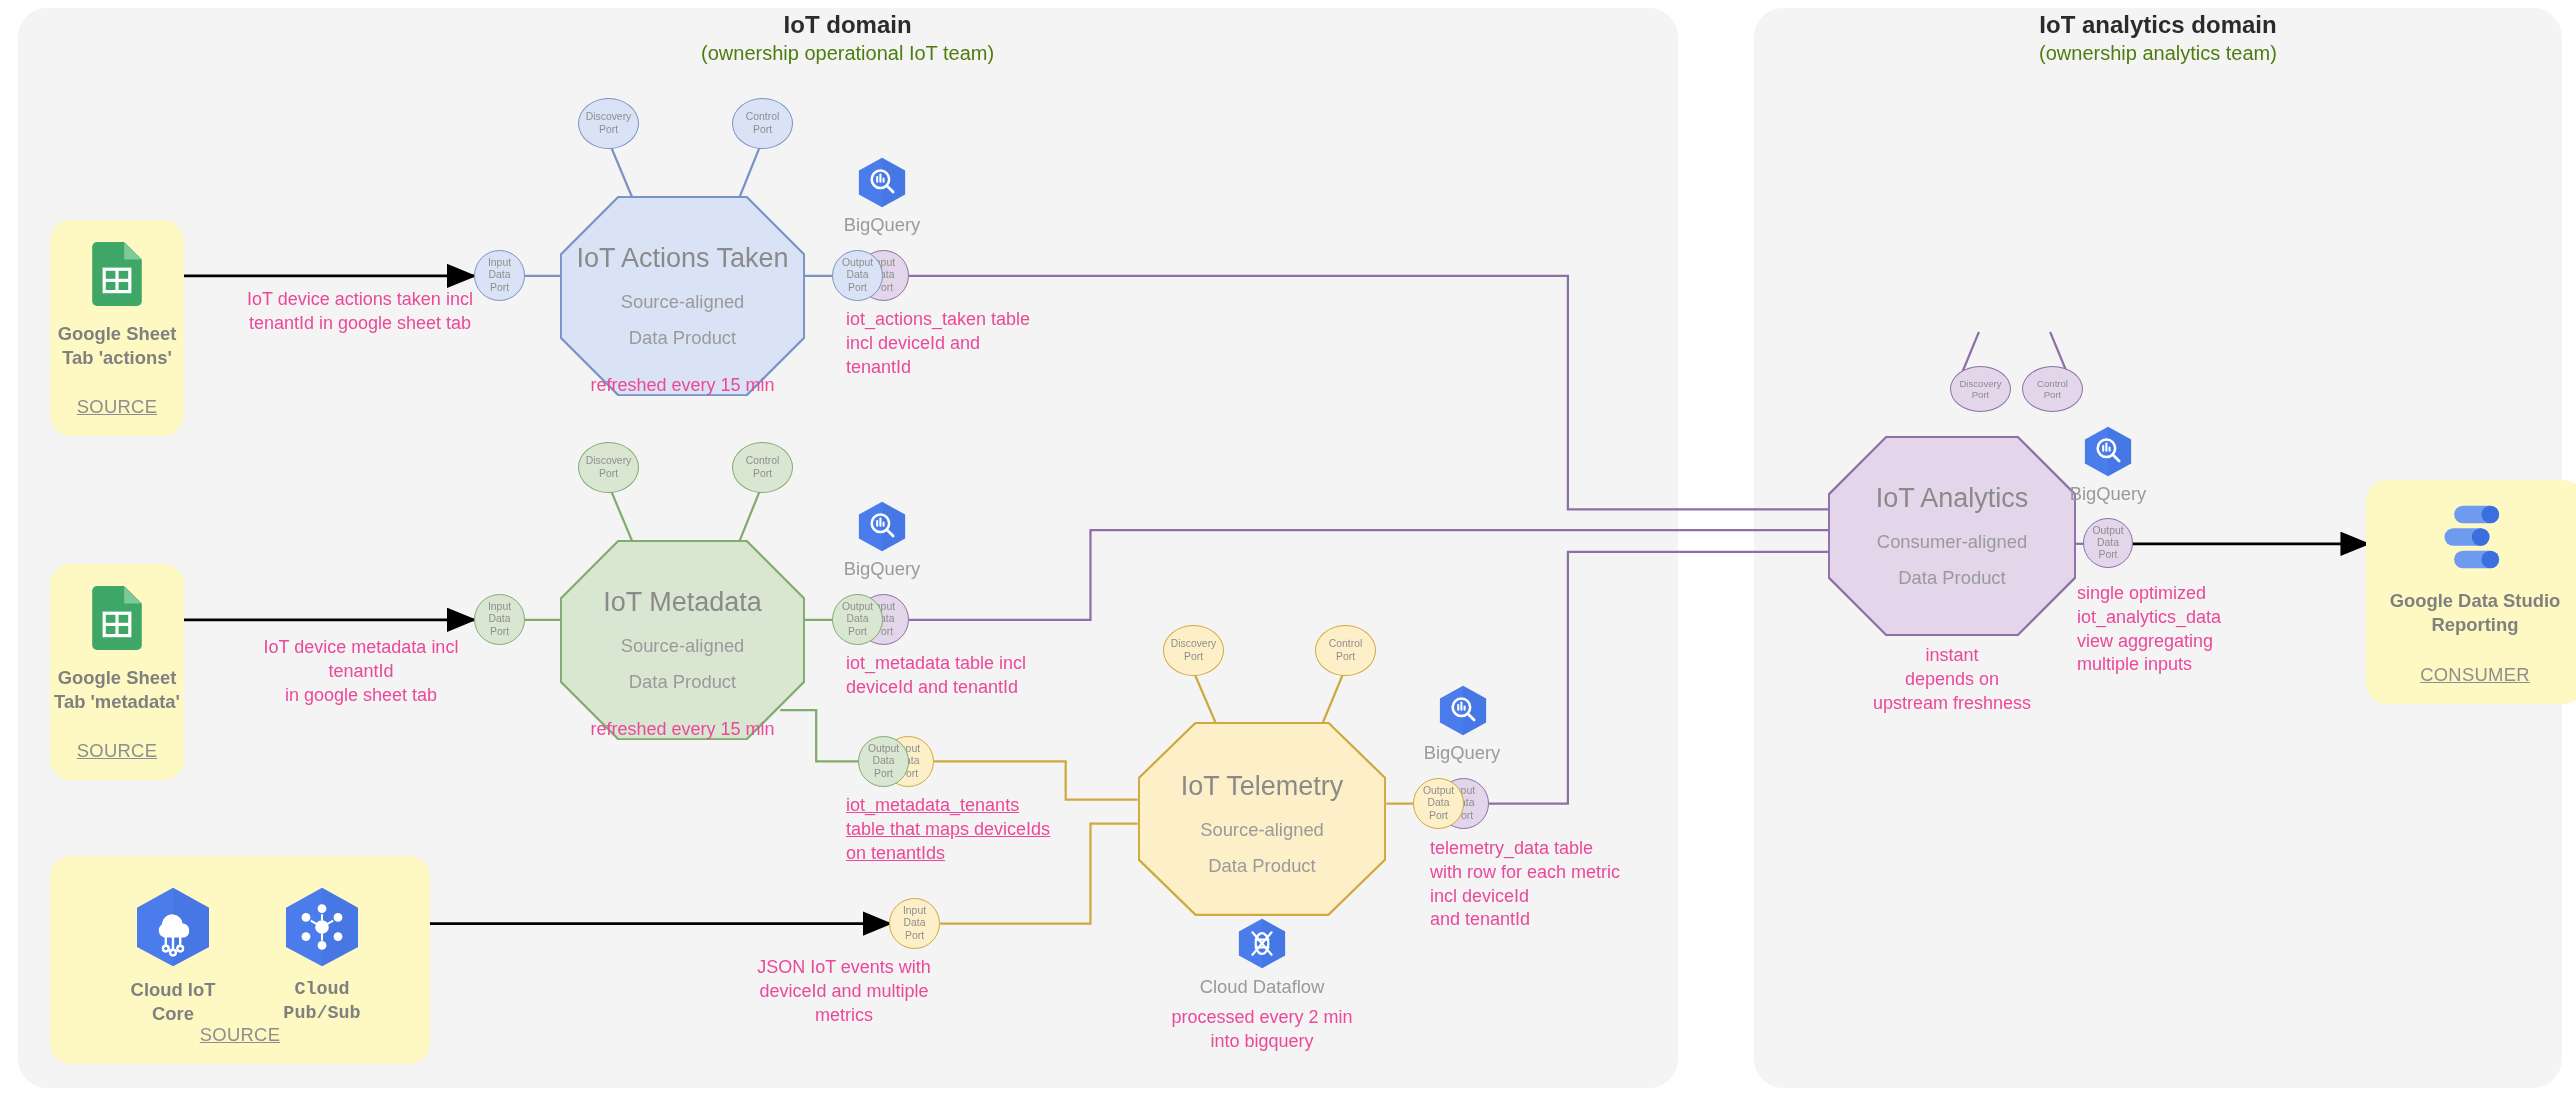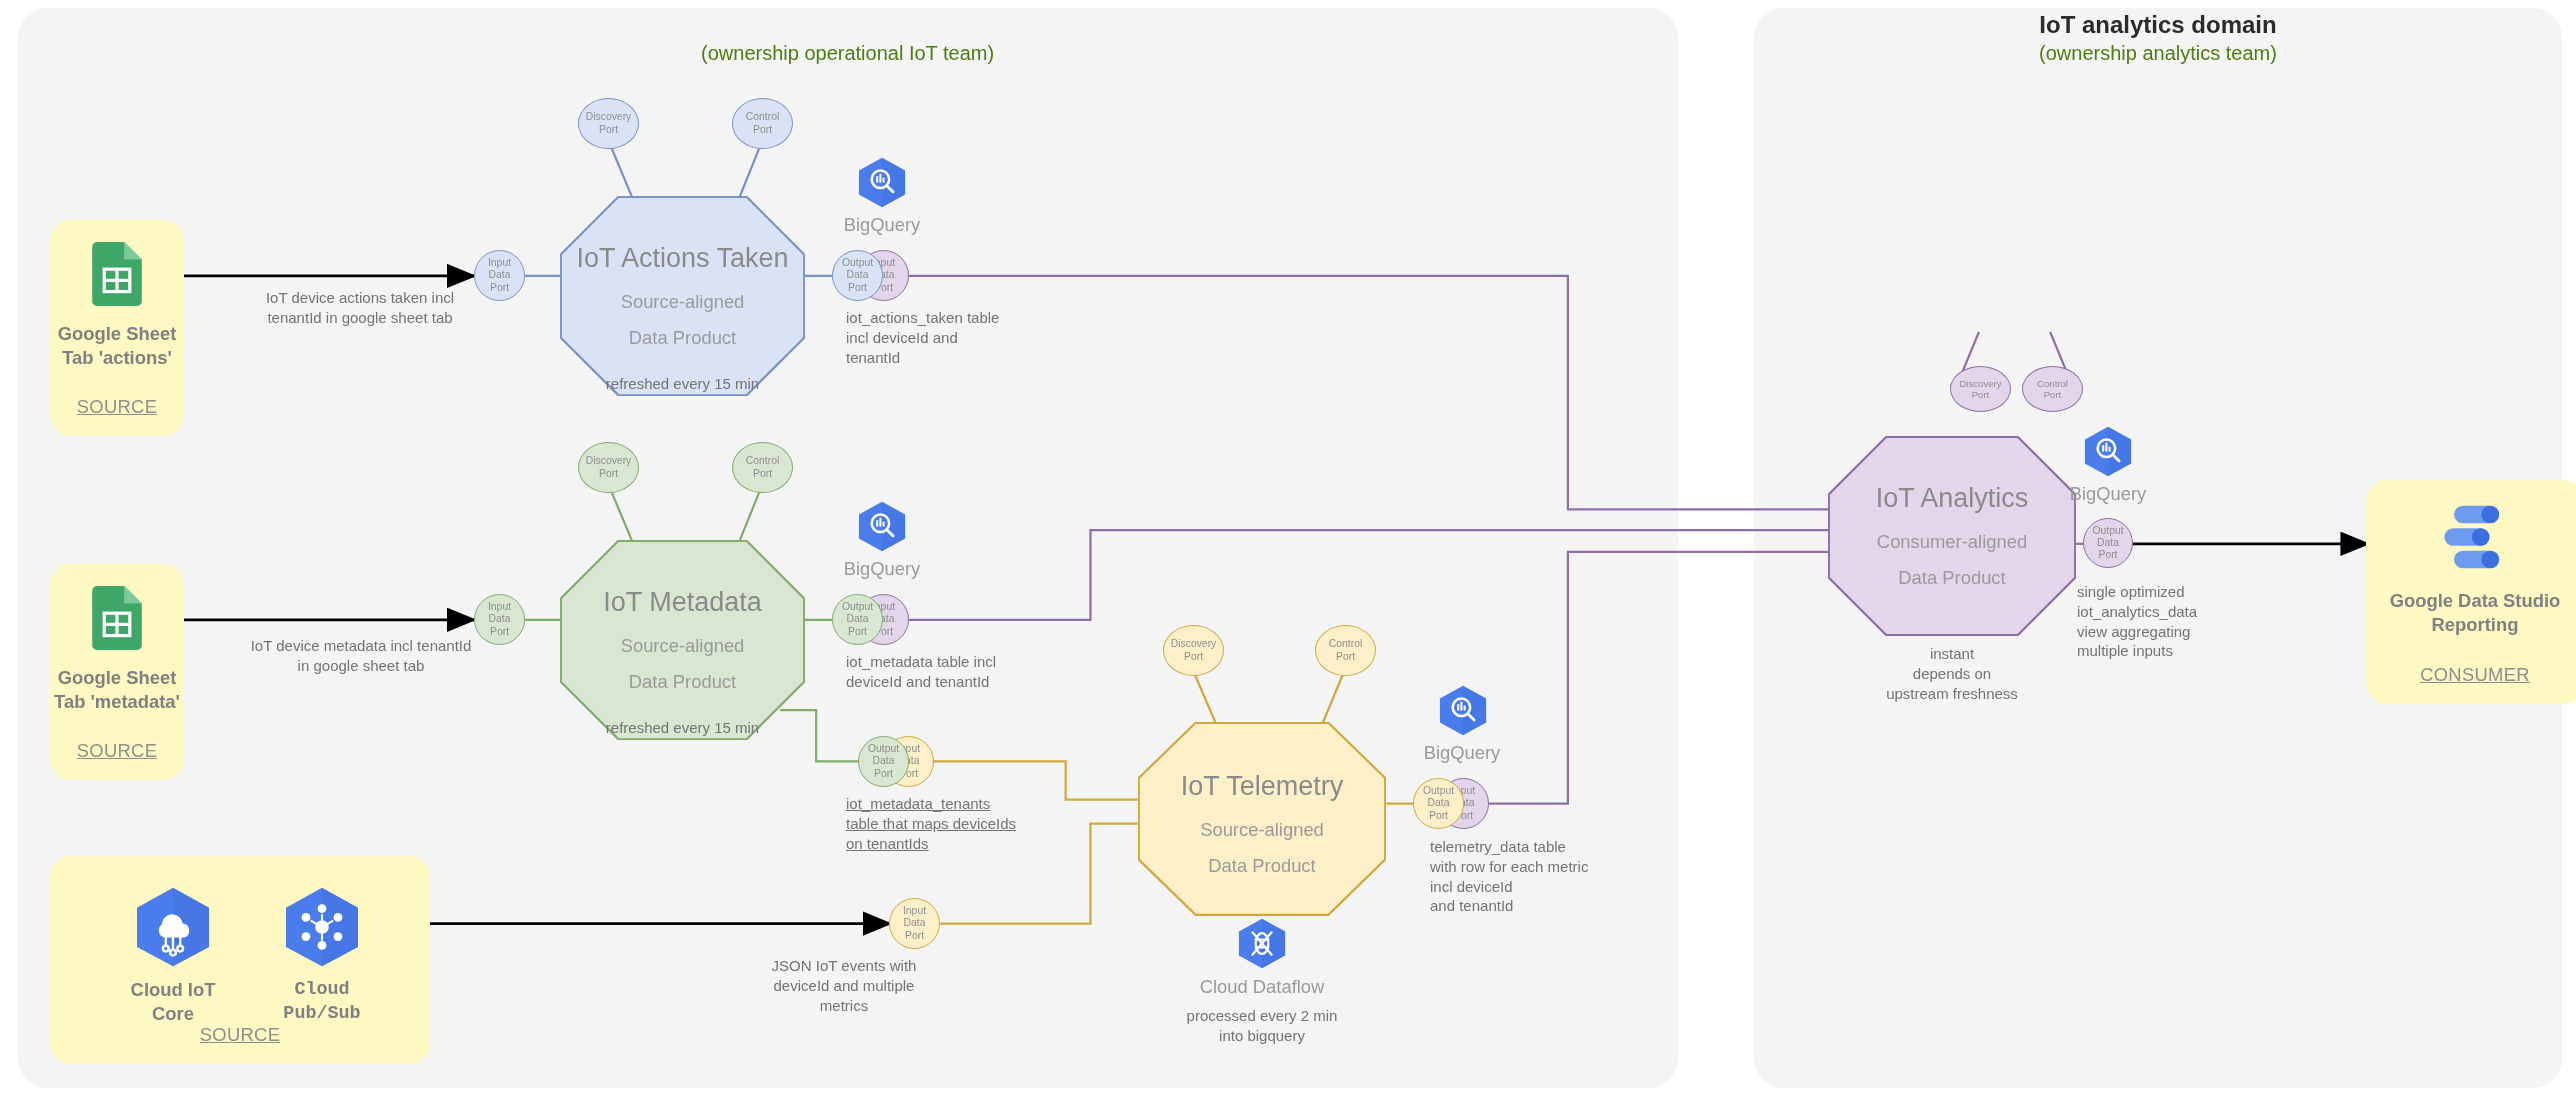--- a/index.html
+++ b/index.html
@@ -78,23 +78,23 @@
     display:flex; flex-direction:column;
     align-items:center; justify-content:center;
     font-size:10.4px; line-height:1.16; color:#8e8e8e;
     text-align:center;
   }
   .port span { display:block; }
 
   
   .note {
     position:absolute;
-    font-size:15px;
+    font-size:18px;
     line-height:1.32;
-    color:#737373;
+    color:#ec4899;
     white-space:pre-line;
   }
   .note.center { text-align:center; }
   .svc-label {
     position:absolute;
     font-size:18.4px;
     color:#9a9a9a;
     text-align:center;
     white-space:nowrap;
   }
@@ -106,20 +106,21 @@
   #wires { position:absolute; inset:0; pointer-events:none; }
 </style>
 </head>
 <body>
 
 <div id="stage">
 
   <div class="domain" style="left:17.6px; top:8px; width:1660px; height:1080px;"></div>
   <div class="domain" style="left:1754px; top:8px; width:808px; height:1080px;"></div>
 
+  <div class="domain-title" style="left:17.6px; width:1660px; top:11.2px;">IoT domain</div>
   <div class="domain-sub" style="left:17.6px; width:1660px; top:42px;">(ownership operational IoT team)</div>
 
   <div class="domain-title" style="left:1754px; width:808px; top:11.2px;">IoT analytics domain</div>
   <div class="domain-sub" style="left:1754px; width:808px; top:42px;">(ownership analytics team)</div>
 
   <svg id="wires" width="2576" height="1102" viewBox="0 0 3220 1378">
     <defs>
       <marker id="arrowBlack" markerWidth="11" markerHeight="9" refX="10" refY="4.5" orient="auto">
         <path d="M0,0 L11,4.5 L0,9 Z" fill="#000"></path>
       </marker>

